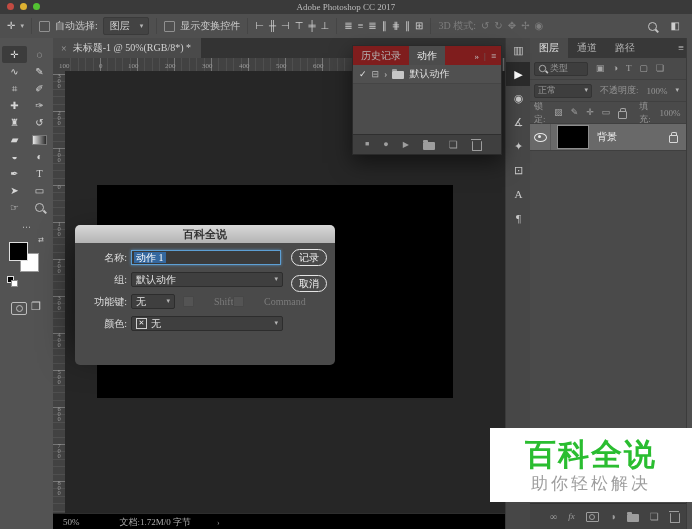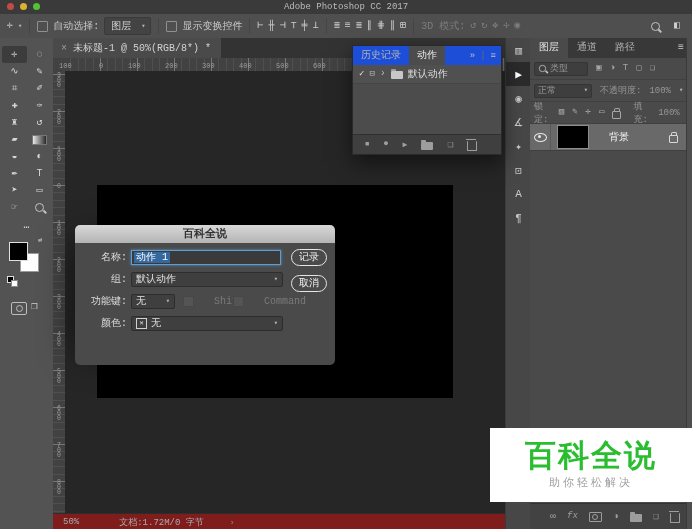--- a/index.html
+++ b/index.html
@@ -1,17 +1,17 @@
 <!DOCTYPE html>
 <html><head>
 <meta charset="utf-8">
 <style>
   html,body{margin:0;padding:0;background:#1e1e1e}
   .screen{position:relative;width:692px;height:529px;overflow:hidden;background:#535353;
-    font-family:Liberation Mono, monospace;color:#c9c9c9}
+    font-family:Liberation Serif, serif;color:#c9c9c9}
   .ab{position:absolute}
 
   
   .titlebar{left:0;top:0;width:692px;height:14px;background:#3a3a3a;border-bottom:1px solid #2b2b2b}
   .tl{position:absolute;width:7px;height:7px;border-radius:50%;top:3px}
   .tl.r{left:7px;background:#c24b42}.tl.y{left:20px;background:#ddb231}.tl.g{left:33px;background:#53c232}
   .wtitle{position:absolute;width:100%;text-align:center;font-size:9px;line-height:14px;color:#bcbcbc}
 
   
   .optionsbar{left:0;top:14px;width:692px;height:24px;background:#4f4f4f;border-bottom:1px solid #333;
@@ -57,21 +57,21 @@
                      repeating-linear-gradient(90deg,rgba(255,255,255,.07) 0 1px,transparent 1px 7.4px);
     background-position:-2px 0,-2px 0}
   .hnum{position:absolute;bottom:1px;font-size:7px;color:#9c9c9c;line-height:1}
   .vruler{position:absolute;left:0;top:33px;width:12px;height:442px;background:#424242;border-right:1px solid #313131;
     background-image:repeating-linear-gradient(180deg,rgba(255,255,255,.22) 0 1px,transparent 1px 37px),
                      repeating-linear-gradient(180deg,rgba(255,255,255,.07) 0 1px,transparent 1px 7.4px);
     background-position:0 3px,0 3px}
   .vnum{position:absolute;left:2px;font-size:6.5px;color:#9c9c9c;writing-mode:vertical-rl;text-orientation:upright;letter-spacing:-2px;line-height:1}
   .canvas{position:absolute;left:12px;top:33px;width:440px;height:442px;background:#262626;overflow:hidden}
   .blackdoc{position:absolute;left:32px;top:114px;width:356px;height:213px;background:#000}
-  .statusbar{position:absolute;left:0;top:475px;width:452px;height:16px;background:#7f1d1d;border-top:1px solid #2d2d2d;
+  .statusbar{position:absolute;left:0;top:475px;width:452px;height:16px;background:#000000;border-top:1px solid #2d2d2d;
     display:flex;align-items:center;font-size:9px;color:#ababab}
   .statusbar .z{margin-left:10px}.statusbar .di{margin-left:40px}.statusbar .ar{margin-left:26px;font-size:8px;color:#9a9a9a}
 
   
   .dock{left:505px;top:38px;width:25px;height:491px;background:#474747;border-left:1px solid #3a3a3a;border-right:1px solid #3a3a3a}
   .dcell{width:25px;height:24px;display:flex;align-items:center;justify-content:center;font-size:11px;color:#c9c9c9}
   .dcell.act{background:#2b2b2b;color:#fff}
 
   
   .layers{left:530px;top:38px;width:162px;height:491px;background:#4a4a4a;overflow:hidden}
@@ -81,39 +81,39 @@
   .pmenu{position:absolute;right:8px;top:5px;font-size:10px;color:#c9c9c9;line-height:1}
   .lrow{position:absolute;left:0;width:162px;height:22px;display:flex;align-items:center;font-size:9px;color:#969696;
     border-bottom:1px solid #404040;gap:8px;padding-left:4px;box-sizing:border-box}
   .lfield{display:flex;align-items:center;gap:3px;background:#3e3e3e;border:1px solid #343434;border-radius:2px;height:14px;padding:0 3px;box-sizing:border-box}
   .lico{font-size:9px;color:#a5a5a5;line-height:1}
   .layerrow{position:absolute;left:0;top:86px;width:162px;height:26px;background:#696969;border-bottom:1px solid #3f3f3f;display:flex;align-items:center}
   .eyebox{width:20px;height:26px;border-right:1px solid #595959;display:flex;align-items:center;justify-content:center;flex:none}
   .eye{width:11px;height:7px;border:1px solid #e8e8e8;border-radius:50%;position:relative}
   .eye:after{content:"";position:absolute;left:3px;top:1px;width:3px;height:3px;border-radius:50%;background:#e8e8e8}
   .thumb{width:30px;height:22px;background:#000;border:1px solid #8d8d8d;margin-left:6px;flex:none}
-  .lname{margin-left:20px;font-size:10px;color:#f2f2f2}
+  .lname{margin-left:8px;font-size:10px;color:#f2f2f2}
   .lock{width:7px;height:6px;border:1px solid #d8d8d8;border-radius:1px;position:relative;margin-top:4px;flex:none}
   .lock:before{content:"";position:absolute;top:-4px;left:.5px;width:4px;height:3px;border:1px solid #d8d8d8;border-bottom:none;border-radius:2px 2px 0 0}
   .lock.gray,.lock.gray:before{border-color:#a5a5a5}
   .locksm{position:absolute;right:14px}
   .lbot{position:absolute;left:0;top:465px;width:162px;height:26px;background:#424242;border-top:1px solid #323232;
     display:flex;align-items:center;gap:11px;padding-left:20px;box-sizing:border-box;color:#9d9d9d}
   .fxtxt{font-size:9px;font-style:italic;line-height:1}
   .maskico{width:11px;height:8px;border:1px solid #9d9d9d;border-radius:1px;position:relative}
   .maskico:after{content:"";position:absolute;left:2.5px;top:1px;width:4px;height:4px;border:1px solid #9d9d9d;border-radius:50%}
   .foldico{width:12px;height:8px;background:#9d9d9d;border-radius:1px;position:relative;margin-top:2px}
   .foldico:before{content:"";position:absolute;top:-2px;left:0;width:5px;height:2px;background:#9d9d9d;border-radius:1px 1px 0 0}
   .trash{width:8px;height:9px;border:1px solid #9d9d9d;border-top:none;border-radius:1px;position:relative;margin-top:3px}
   .trash:before{content:"";position:absolute;top:-2.5px;left:-2px;width:10px;height:1px;background:#9d9d9d}
   .redge{left:686px;top:38px;width:6px;height:491px;background:#4f4f4f;border-left:1px solid #3b3b3b}
 
   
   .actions{left:352px;top:45px;width:148px;height:108px;background:#4c4c4c;border:1px solid #2a2a2a;box-shadow:0 8px 20px rgba(0,0,0,.5);z-index:20}
-  .atabs{position:absolute;left:0;top:0;width:148px;height:19px;background:#1d4ed8;display:flex}
+  .atabs{position:absolute;left:0;top:0;width:148px;height:19px;background:#7f1d1d;display:flex}
   .atab{height:19px;line-height:19px;padding:0 8px;font-size:10px;color:#b5b5b5}
   .atab.act{background:#4c4c4c;color:#ececec}
   .aright{position:absolute;right:5px;top:0;height:19px;display:flex;align-items:center;gap:5px;color:#c2c2c2;font-size:9px}
   .arow{position:absolute;left:0;top:19px;width:148px;height:19px;display:flex;align-items:center;gap:5px;padding-left:6px;
     box-sizing:border-box;font-size:10px;color:#dedede;border-bottom:1px solid #454545;background:#505050}
   .abot{position:absolute;left:0;bottom:0;width:148px;height:20px;background:#3f3f3f;border-top:1px solid #2f2f2f;
     display:flex;align-items:center;gap:14px;padding-left:12px;box-sizing:border-box;color:#9f9f9f}
   .ai{line-height:1}
 
   
@@ -132,21 +132,21 @@
     line-height:16px;text-align:center;color:#f2f2f2;box-sizing:border-box}
   .dcb{width:9px;height:9px;background:#545454;border:1px solid #474747;border-radius:1px;display:inline-block;flex:none}
   .dcbl{font-size:10px;color:#7b7b7b}
   .dchk{position:absolute;display:flex;align-items:center;gap:20px;height:15px}
   .xbox{width:9px;height:9px;border:1px solid #cfcfcf;font-size:7px;line-height:9px;text-align:center;color:#e8e8e8;flex:none}
 
   
   .watermark{left:490px;top:428px;width:202px;height:74px;background:#fff;display:flex;flex-direction:column;
     align-items:center;justify-content:center;z-index:60}
   .wm1{font-size:31px;font-weight:bold;color:#2abd30;letter-spacing:2px;line-height:1}
-  .wm2{font-size:11px;color:#9e9e9e;letter-spacing:3px;margin-top:5px;line-height:1}
+  .wm2{font-size:17px;color:#9e9e9e;letter-spacing:3px;margin-top:5px;line-height:1}
 </style>
 </head>
 <body>
 
 <div class="screen">
 
   <div class="ab titlebar">
     <span class="tl r"></span>
     <span class="tl y"></span>
     <span class="tl g"></span>

